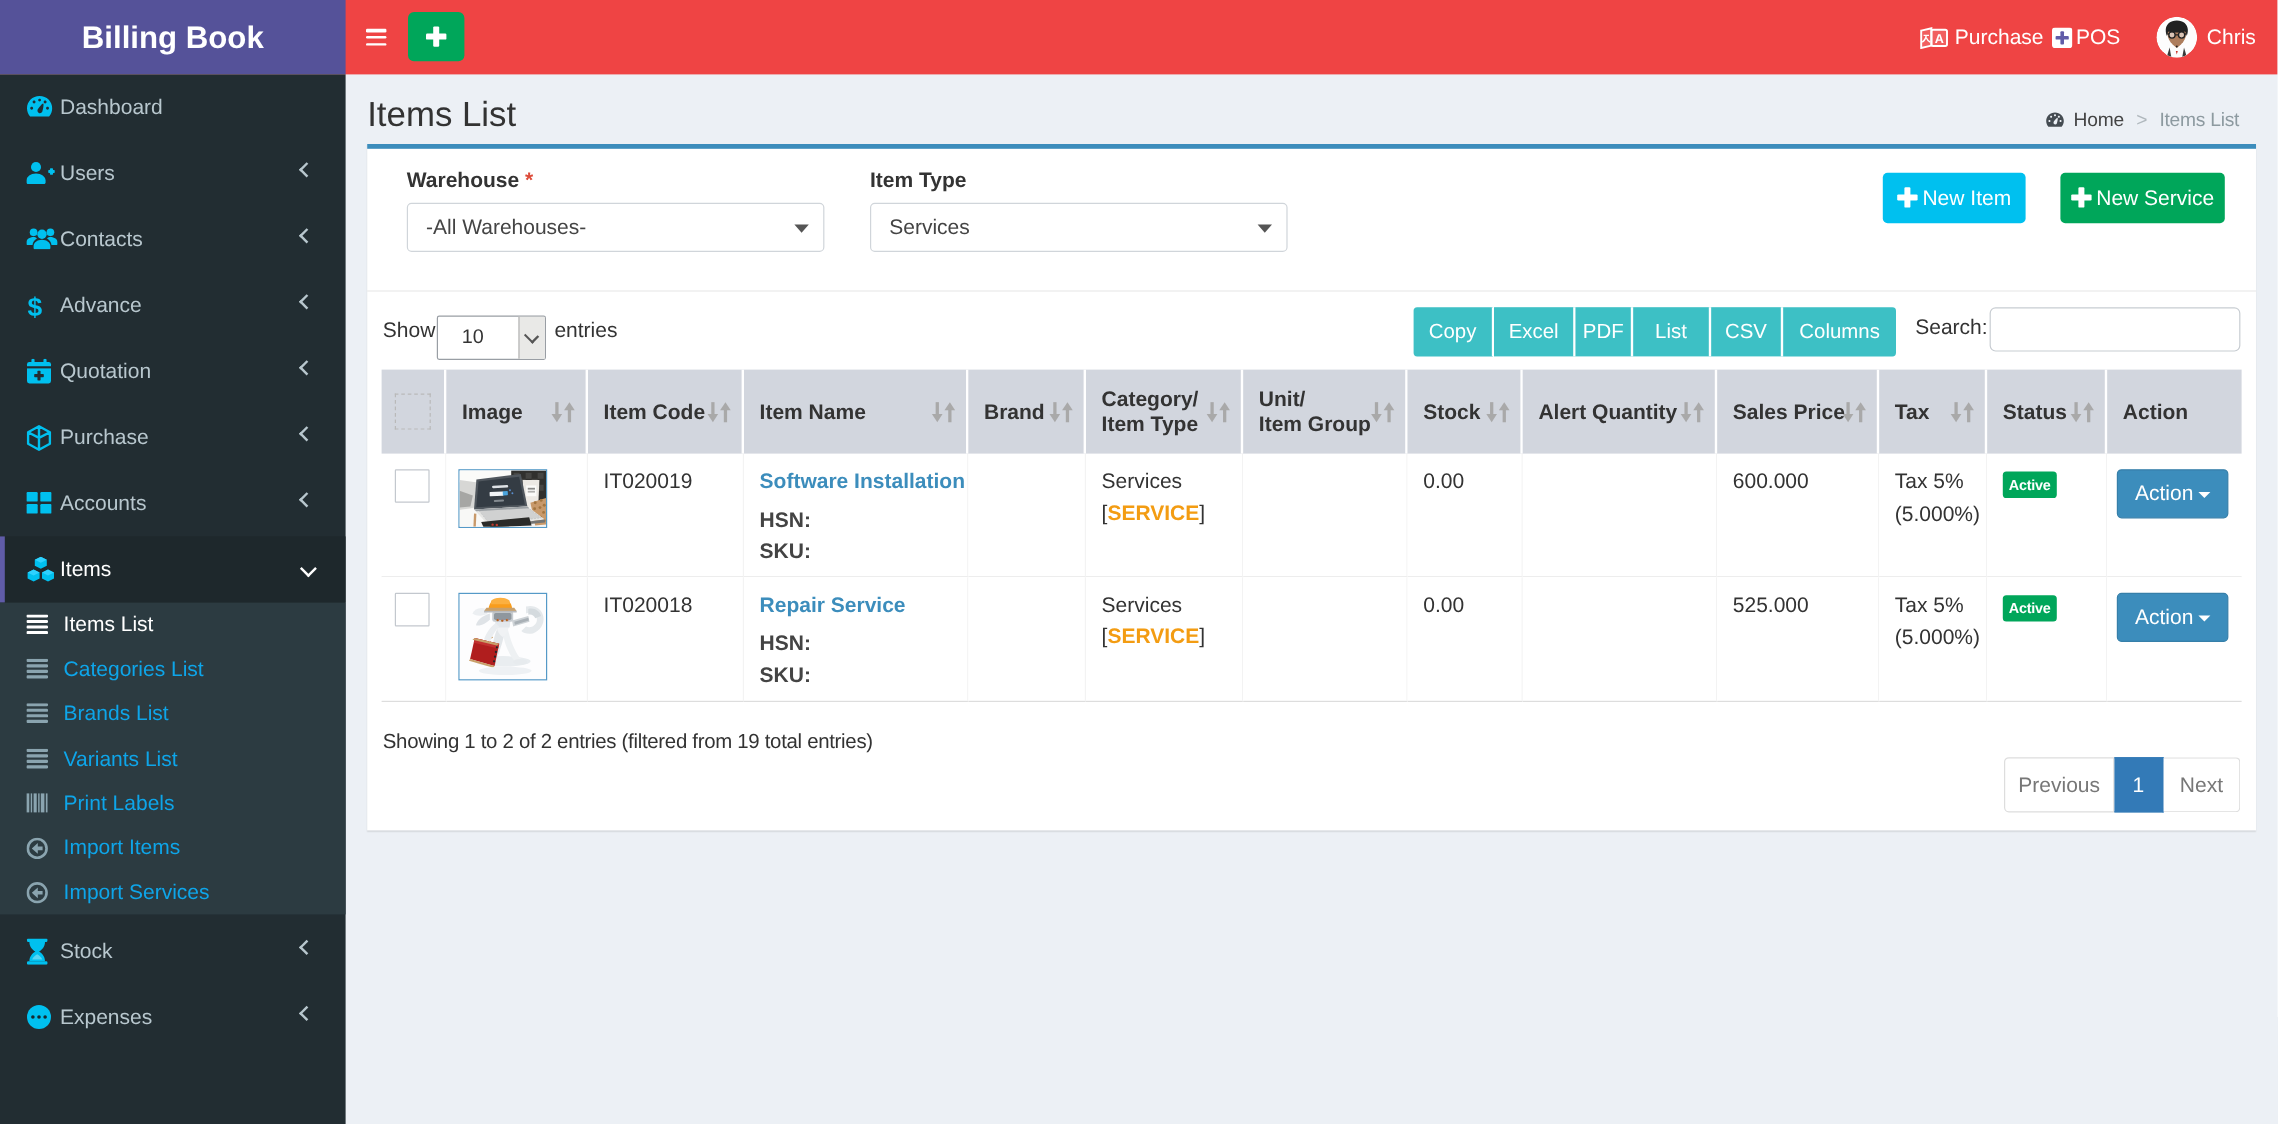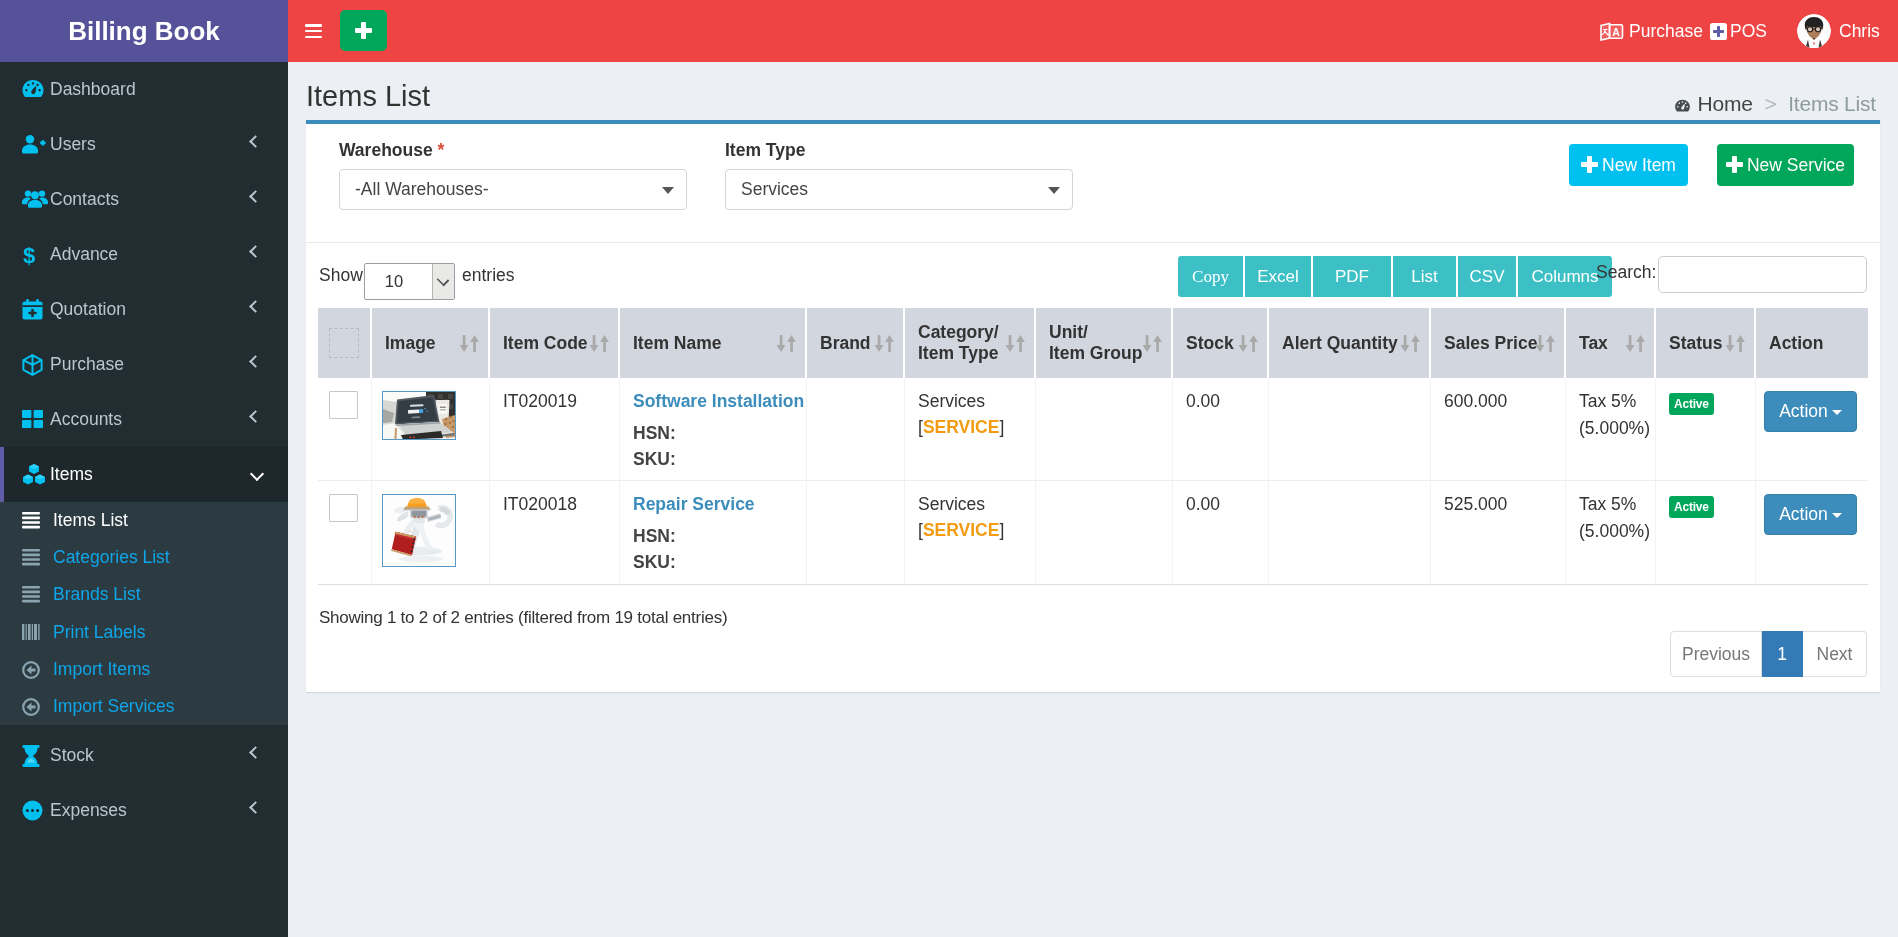--- a/index.html
+++ b/index.html
@@ -15,41 +15,41 @@
 .fplus:after { content:""; position:absolute; left:0; top:6px; width:17px; height:5px; background:#fff; border-radius:1px; }
 #plusbtn .fplus { position:absolute; left:15px; top:12px; }
 #navright { position:absolute; left:0; top:0; width:1898px; height:62px; color:#fff; }
 #navright .ni { position:absolute; top:0; height:62px; line-height:62px; white-space:nowrap; }
 #ni-lang { left:1600px; }
 #ni-pos { left:1710px; }
 #ni-user { left:1797px; }
 #navright .ni span.txt { font-size:17.5px; color:#fff; }
 #content-hd { position:absolute; left:306px; top:80px; width:1574px; height:40px; }
 #content-hd h1 { font-size:29px; font-weight:400; color:#333; }
-#crumb { position:absolute; right:4px; top:12px; font-size:21px; color:#444; letter-spacing:-0.2px;text-align:right; }
+#crumb { position:absolute; right:14px; top:12px; font-size:16px; color:#444; letter-spacing:-0.2px;text-align:right; }
 #crumb .gt { color:#b0b8bd; margin:0 6px; }
 #crumb .cur { color:#8d9aa0; }
 #box { position:absolute; left:306px; top:120px; width:1574px; height:572px; background:#fff; border-top:4px solid #3c8dbc; box-shadow:0 1px 1px rgba(0,0,0,.1); }
 .lbl { position:absolute; font-weight:bold; font-size:17.5px; color:#333; }
 .req { color:#dd4b39; }
 .sel2 { position:absolute; width:348px; height:41px; border:1px solid #d0d5da; border-radius:4px; background:#fff; font-size:17.5px; color:#444; line-height:39px; padding-left:15px; }
 .sel2 .arr { position:absolute; right:12px; top:17px; width:0; height:0; border-left:6px solid transparent; border-right:6px solid transparent; border-top:7px solid #555; }
 .btn { position:absolute; border-radius:4px; color:#fff; font-size:17.5px; text-align:center; }
 #btn-newitem { left:1263px; top:20px; width:119px; height:42px; background:#00c0ef; line-height:42px; }
 #btn-newservice { left:1411px; top:20px; width:137px; height:42px; background:#00a65a; line-height:42px; }
 #divider { position:absolute; left:0; top:118px; width:1574px; height:1px; background:#e9e9e9; }
 #showrow { position:absolute; left:0; top:132px; width:1574px; height:60px; font-size:17.5px; }
 #lensel { position:absolute; left:58px; top:7px; width:91px; height:37px; border:1px solid #999ea4; background:#fff; border-radius:2px; }
 #lensel .num { position:absolute; left:0; top:0; width:58px; height:35px; text-align:center; line-height:35px; font-size:16.5px; color:#333; }
 #lensel .dd { position:absolute; right:0; top:0; width:22px; height:35px; background:#e9e9e7; border-left:1px solid #b5b5b5; }
 #lensel .dd:after { content:""; position:absolute; left:5px; top:14px; width:8px; height:8px; border-right:2px solid #555; border-bottom:2px solid #555; transform:rotate(45deg) scale(1,0.8); margin-top:-3px; }
 #dtbtns { position:absolute; left:872px; top:0px; height:41px; }
 #dtbtns .db { float:left; height:41px; background:#3dc0c5; color:#fff; text-align:center; line-height:41px; font-size:17px; border-right:2px solid #fff; }
 #dtbtns .db:last-child { border-right:none; border-radius:0 3px 3px 0; }
-#dtbtns .db:first-child { border-radius:3px 0 0 3px;font-family:Liberation Serif, serif; }
+#dtbtns .db:first-child { border-radius:3px 0 0 3px; }
 #srchlbl { position:absolute; left:1290px; top:6px; font-size:17.5px; color:#333; }
 #srchbox { position:absolute; left:1352px; top:0px; width:209px; height:37px; border:1px solid #c8cdd2; border-radius:5px; background:#fff; }
 #tbl { position:absolute; left:12px; top:184px; width:1550px; border-collapse:separate; border-spacing:0; table-layout:fixed; font-size:17.5px; }
 #tbl th { background:#d2d6de; border-right:2px solid #fff; height:70px; font-size:17.5px; color:#333; text-align:left; padding:0 8px 0 13px; position:relative; vertical-align:middle; font-weight:bold; }
 #tbl th:last-child { border-right:none; }
 #tbl td { border-right:1px solid #f3f3f3; border-bottom:1px solid #ededed; vertical-align:top; padding:13px 4px 8px 13px; background:#fff; white-space:nowrap; overflow:hidden; font-size:17.5px; }
 #tbl td:last-child { border-right:none; }
 #tbl tr.r2 td { border-bottom:1px solid #ddd; }
 .sort { position:absolute; right:8px; top:50%; margin-top:-9px; }
 .cbx { width:29px; height:28px; border:1px solid #c3c8ce; background:#fff; border-radius:1px; }
@@ -284,20 +284,28 @@
         <span class="t">Categories List</span>
       </div>
     <div class="smi" id="smi-bl">
         <span class="ic">
           <svg width="18" height="17" viewBox="0 0 18 17" fill="#8aa4af" stroke="none">
             <use href="#sym-list"></use>
           </svg>
         </span>
         <span class="t">Brands List</span>
       </div>
+    <div class="smi" id="smi-vl">
+        <span class="ic">
+          <svg width="18" height="17" viewBox="0 0 18 17" fill="#8aa4af" stroke="none">
+            <use href="#sym-list"></use>
+          </svg>
+        </span>
+        <span class="t">Variants List</span>
+      </div>
     <div class="smi" id="smi-pl">
         <span class="ic">
           <svg width="18" height="17" viewBox="0 0 18 17" fill="#8aa4af" stroke="none">
             <use href="#sym-barcode"></use>
           </svg>
         </span>
         <span class="t">Print Labels</span>
       </div>
     <div class="smi" id="smi-ii">
         <span class="ic">
@@ -362,21 +370,21 @@
   <div id="showrow">
     <span style="position:absolute; left:13px; top:9px;">Show</span>
     <div id="lensel">
         <span class="num">10</span>
         <span class="dd"></span>
       </div>
     <span style="position:absolute; left:156px; top:9px;">entries</span>
     <div id="dtbtns">
       <div class="db" style="width:67px;">Copy</div>
       <div class="db" style="width:68px;">Excel</div>
-      <div class="db" style="width:80px;">PDF</div>
+      <div class="db" style="width:48px;">PDF</div>
       <div class="db" style="width:65px;">List</div>
       <div class="db" style="width:60px;">CSV</div>
       <div class="db" style="width:94px;">Columns</div>
     </div>
     <span id="srchlbl">Search:</span>
     <div id="srchbox"></div>
   </div>
   <table id="tbl">
     <colgroup>
       <col style="width:54px">

